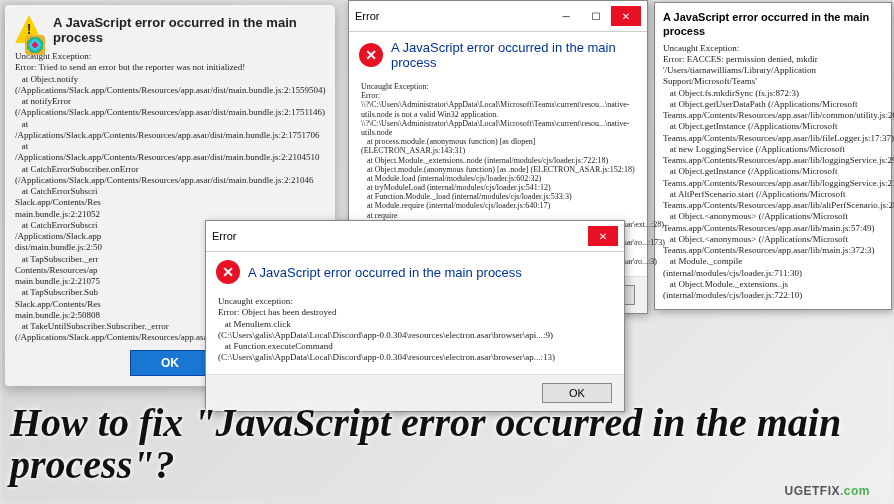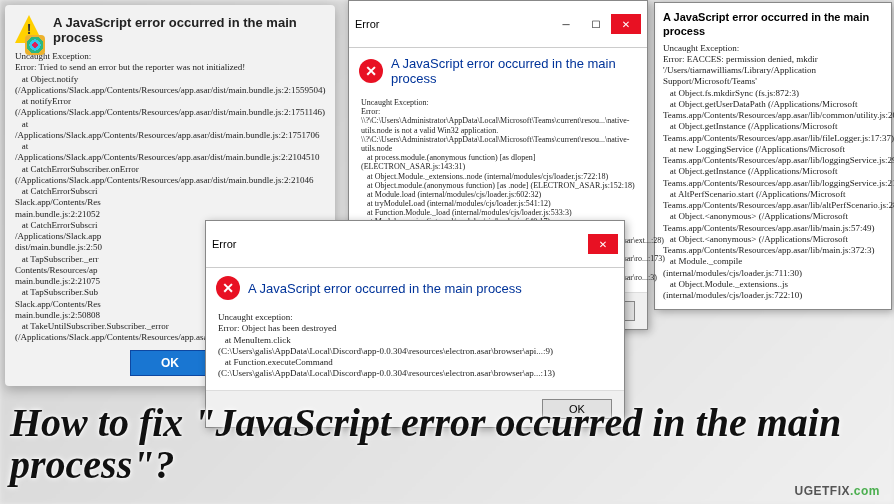--- a/index.html
+++ b/index.html
@@ -20,21 +20,21 @@
     .dialog {
       position: absolute;
       background: #fff;
       border: 1px solid #888;
       box-shadow: 2px 2px 8px rgba(0,0,0,0.3);
       font-size: 10px;
     }
     .titlebar {
       background: #fff;
       border-bottom: 1px solid #ccc;
-      padding: 13px 6px;
+      padding: 5px 6px;
       display: flex;
       justify-content: space-between;
       align-items: center;
     }
     .titlebar span { font-size: 11px; }
     .win-controls { display: flex; gap: 0; }
     .win-btn {
       width: 30px;
       height: 20px;
       display: flex;
@@ -184,21 +184,21 @@
       font-size: 40px;
       font-weight: bold;
       line-height: 1.05;
       color: #111;
       text-shadow: 0 0 3px #fff, 0 0 6px #fff;
       pointer-events: none;
     }
     .watermark {
       position: absolute;
       bottom: 6px;
-      right: 14px;
+      right: 24px;
       font-size: 12px;
       color: #4caf50;
       font-weight: bold;
       font-family: Arial, sans-serif;
       letter-spacing: 0.5px;
     }
     .watermark .u { color: #555; }
   </style>
 </head>
 <body>

